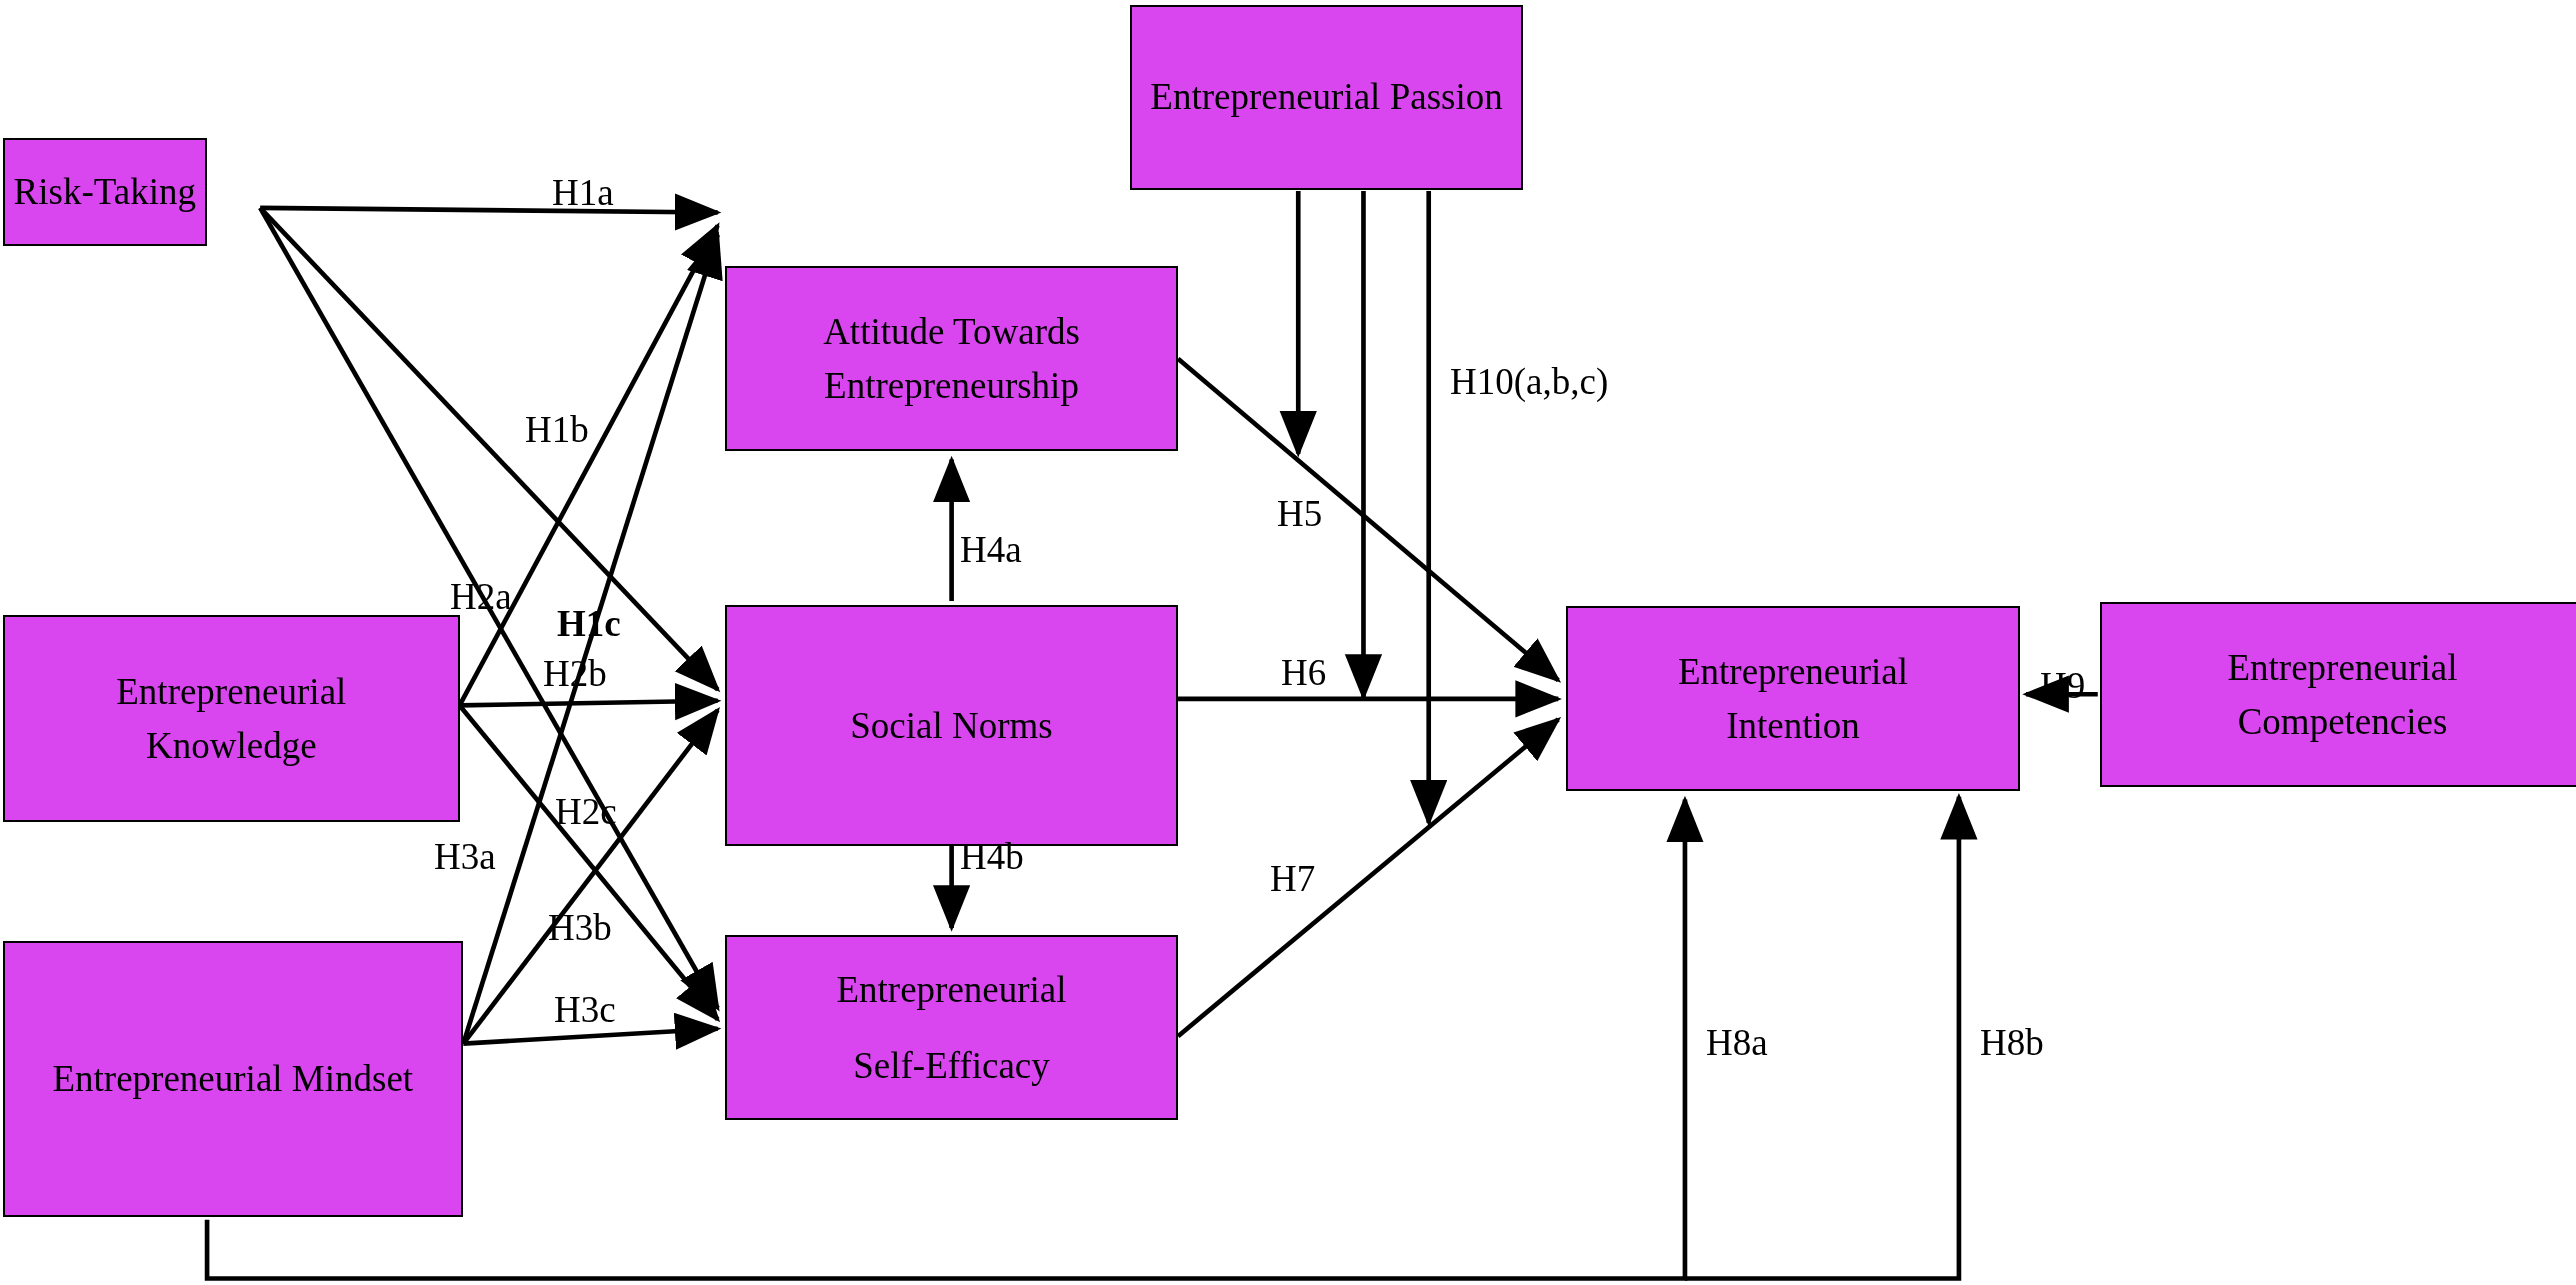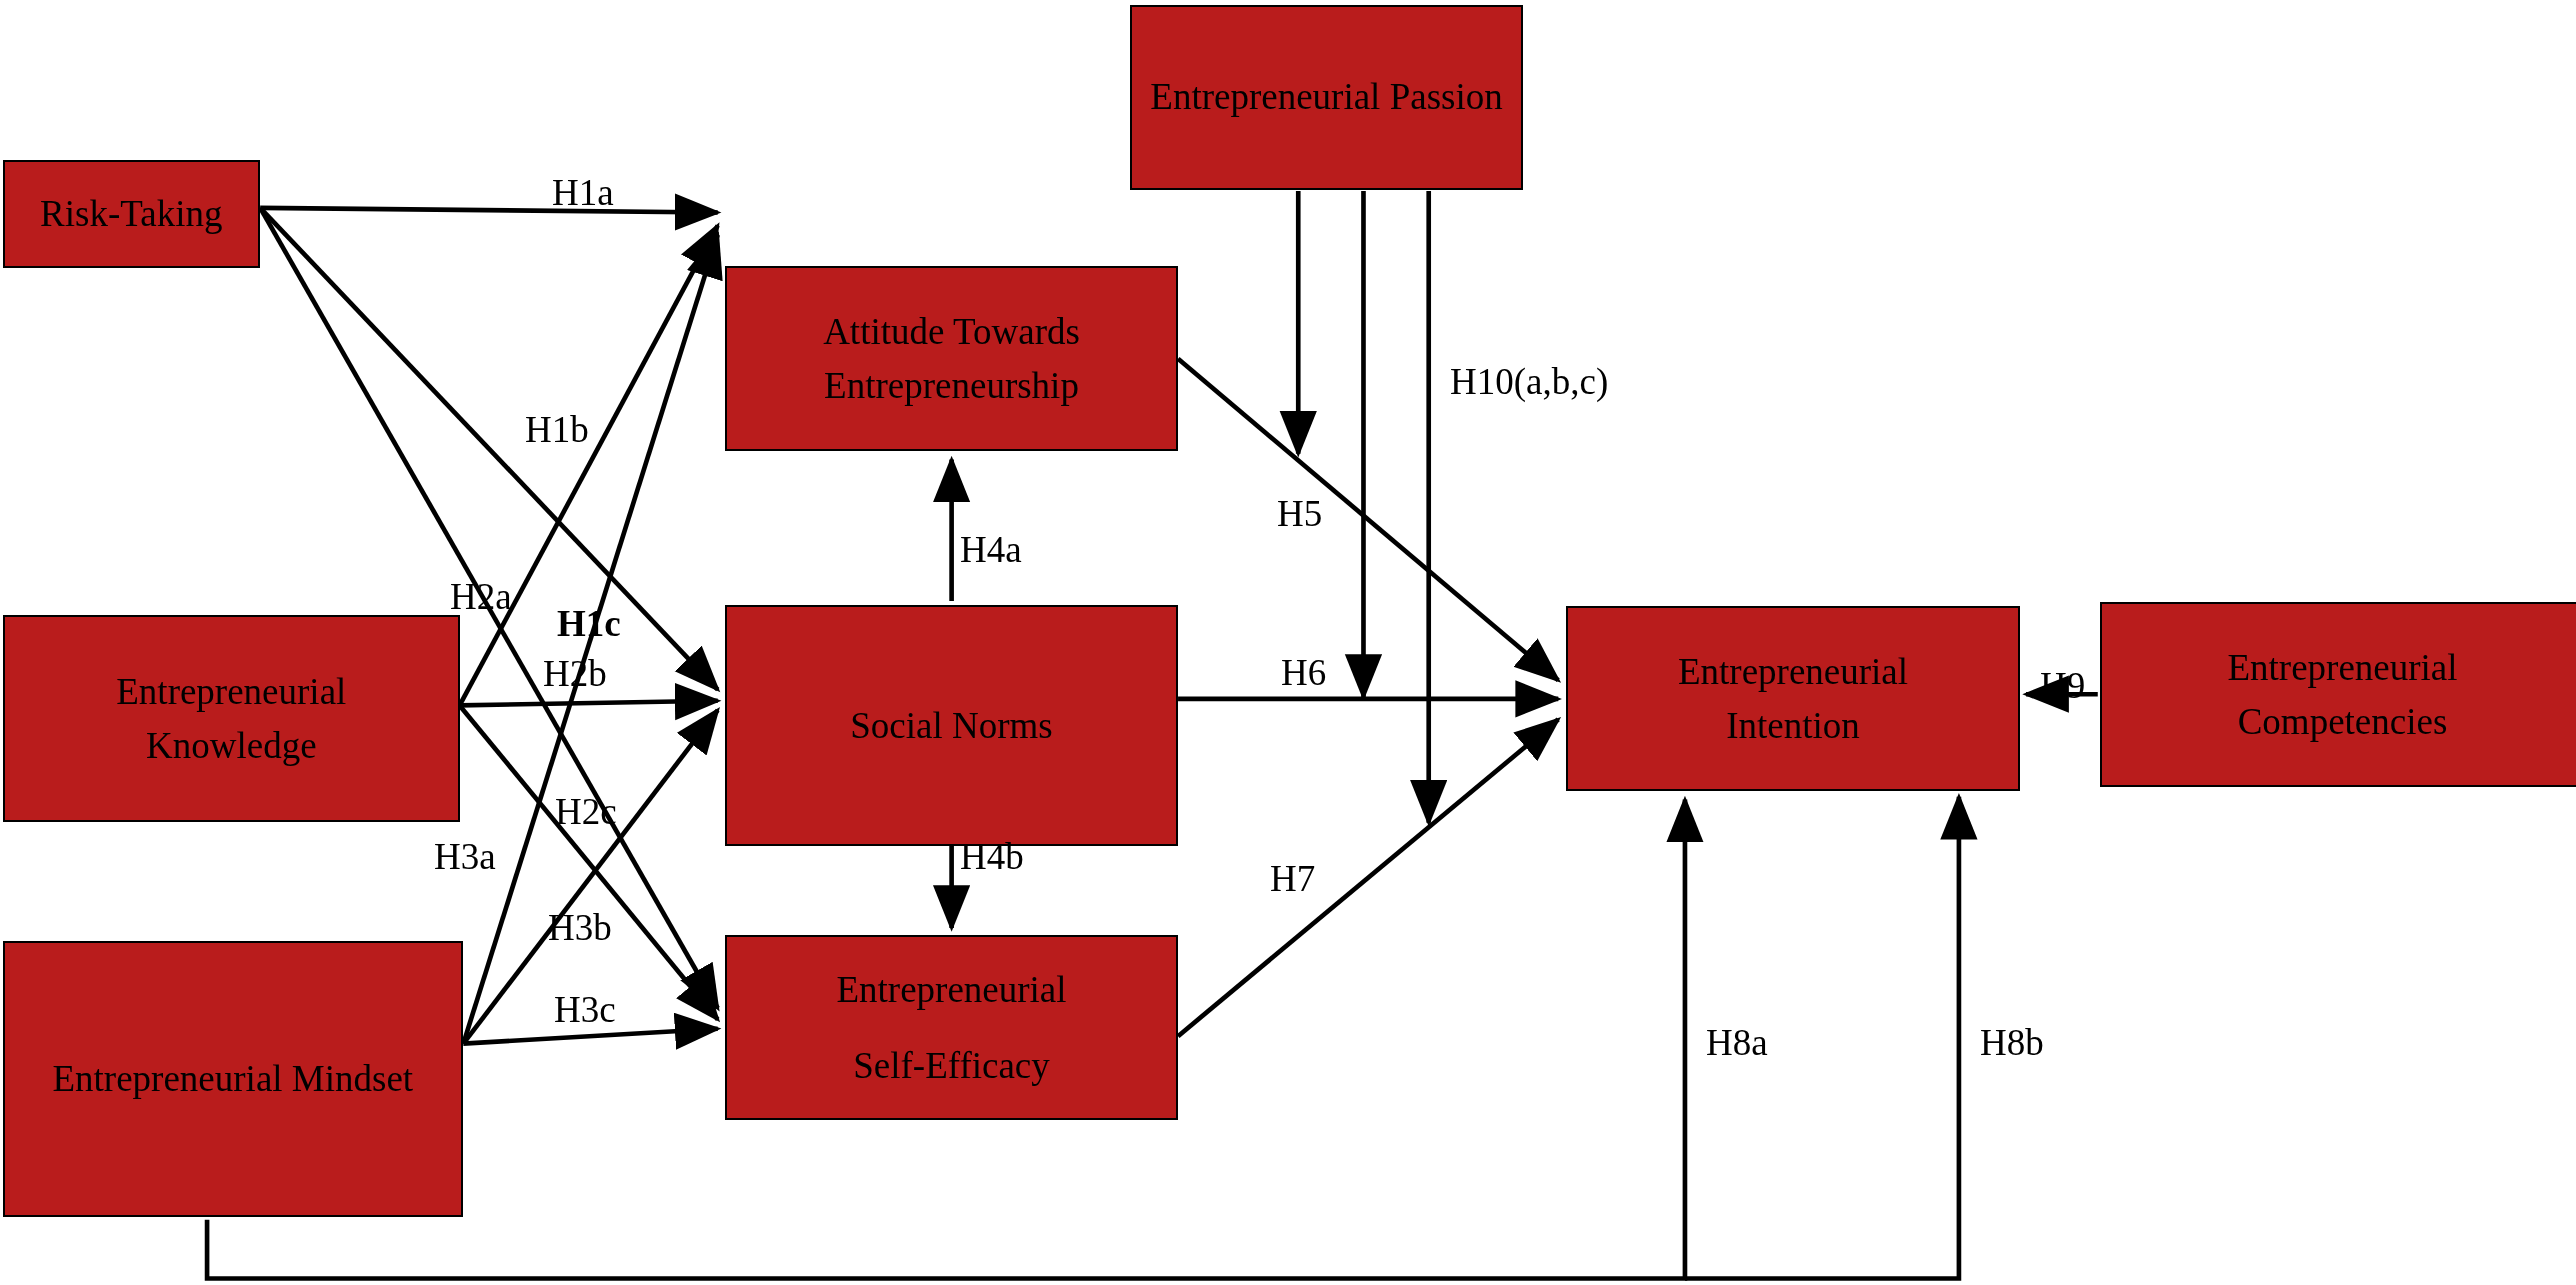--- a/index.html
+++ b/index.html
@@ -1,19 +1,19 @@
 <!DOCTYPE html>
 <html style="font-size:15px"><head>
 <meta charset="utf-8">
 <style>
   html,body{margin:0;padding:0;background:#ffffff;}
   #root{position:relative;width:2576px;height:1285px;background:#ffffff;
         font-family:"Liberation Serif","DejaVu Serif",serif;overflow:hidden;}
   svg.layer{position:absolute;left:0;top:0;width:2576px;height:1285px;}
-  .nodebox{position:absolute;box-sizing:border-box;border:2.8px solid #000;background:#b91c1c;
+  .nodebox{position:absolute;box-sizing:border-box;border:2.8px solid #000;background:#d946ef;
            display:flex;align-items:center;justify-content:center;text-align:center;}
   .nodelabel{font-size:37px;line-height:1.45;color:#000;}
   .edgelabel{position:absolute;font-size:37px;color:#000;white-space:nowrap;}
 </style>
 </head>
 <body>
 
 <div id="root">
 
   <svg class="layer" viewBox="0 0 2764 1379" xmlns="http://www.w3.org/2000/svg">
@@ -51,21 +51,21 @@
       <path d="M1393,205 L1393,487"></path>
       <path d="M1463,205 L1463,748"></path>
       <path d="M1533,205 L1533,883"></path>
 
       <path d="M222,1309 L222,1372 L1808,1372 L1808,858"></path>
 
       <path d="M1808,1372 L2102,1372 L2102,855"></path>
     </g>
   </svg>
 
-  <div class="nodebox" style="left:2.8px;top:160px;width:257px;height:108px;">
+  <div class="nodebox" style="left:2.8px;top:138px;width:204px;height:108px;">
     <span class="nodelabel">Risk-Taking</span>
   </div>
 
   <div class="nodebox" style="left:2.8px;top:615px;width:457px;height:207px;">
     <span class="nodelabel nl-multi">Entrepreneurial<br>Knowledge</span>
   </div>
 
   <div class="nodebox" style="left:2.8px;top:941px;width:460px;height:276px;">
     <span class="nodelabel">Entrepreneurial Mindset</span>
   </div>

